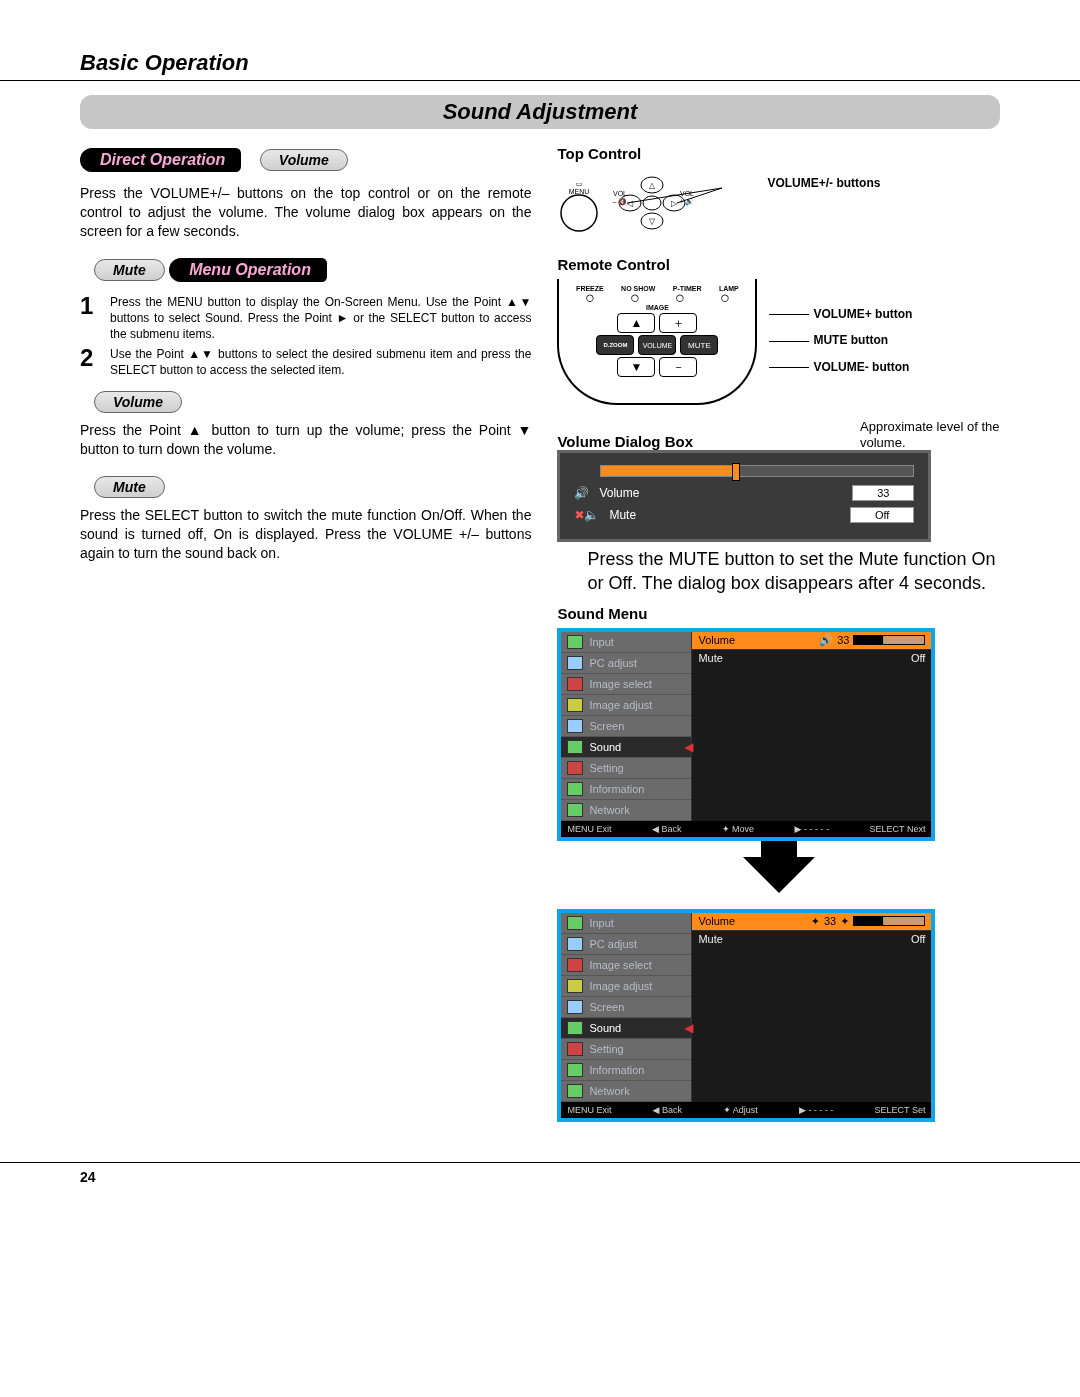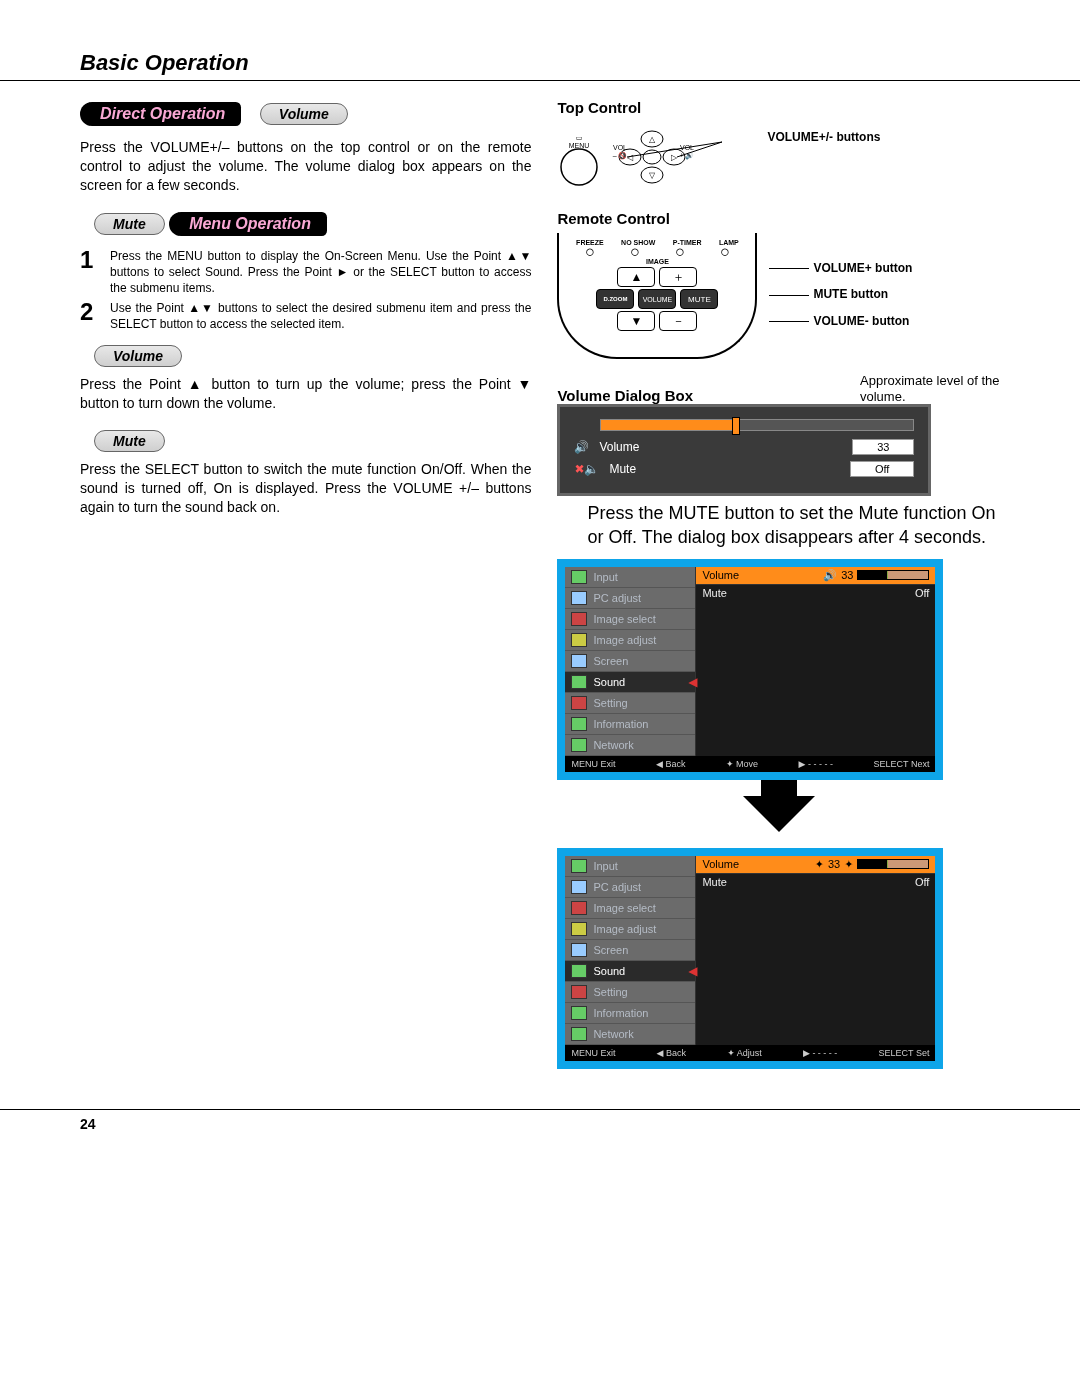--- a/index.html
+++ b/index.html
@@ -146,21 +146,21 @@
     position:relative;
   }
   .vol-bar::after{
     content:""; position:absolute; left:42%; top:-3px; width:6px; height:16px; background:#ff8c1a; border:1px solid #000;
   }
   .caption { font-size:18px; line-height:1.3; margin:6px 0 10px 30px;}
   .note-right { font-size:13px; line-height:1.2; }
   .vdb-head { display:flex; justify-content:space-between; align-items:flex-end; margin-top:14px;}
   
   .osd {
-    border:8px solid #0ea5e9;
+    border:4px solid #0ea5e9;
     width:370px;
     background:#1a1a1a;
     color:#9a9a9a;
     font-size:11px;
     position:relative;
   }
   .osd-body { display:flex; min-height:150px;}
   .osd-left {
     width:130px;
     background:#6b6b6b;
@@ -226,20 +226,21 @@
     padding-top:6px;
   }
   .footer-hr { border:none; border-top:1px solid #000; margin:40px -80px 0 -80px;}
 </style>
 </head>
 <body>
 
 <div class="page">
   <div class="chapter-title">Basic Operation</div>
   <hr class="hr">
+  <div class="section-banner">Sound Adjustment</div>
 
   <div class="columns">
 
     <div class="col-left">
       <div class="black-pill">Direct Operation</div>
 
       <div class="gray-pill">Volume</div>
       <p class="body-text">Press the VOLUME+/– buttons on the top control or on the remote control to adjust the volume. The volume dialog box appears on the screen for a few seconds.</p>
 
       <div class="gray-pill">Mute</div>
@@ -342,20 +343,21 @@
         </div>
         <div class="vdrow">
           <span style="color:#f55">✖🔈</span>
           <span>Mute</span>
           <span style="flex:1"></span>
           <span class="valbox">Off</span>
         </div>
       </div>
       <div class="caption">Press the MUTE button to set the Mute function On or Off. The dialog box disappears after 4 seconds.</div>
 
+      <div class="sub-heading">Sound Menu</div>
 
       <div class="osd">
         <div class="osd-body">
           <div class="osd-left" id="osd1-left">
               <div class="osd-item">
                 <span class="mi-icon" style="background: rgb(102, 204, 102); border: 1px solid rgb(51, 51, 51);"></span>
                 <span>Input</span>
               </div>
               <div class="osd-item">
                 <span class="mi-icon" style="background: rgb(153, 204, 255); border: 1px solid rgb(51, 51, 51);"></span>

